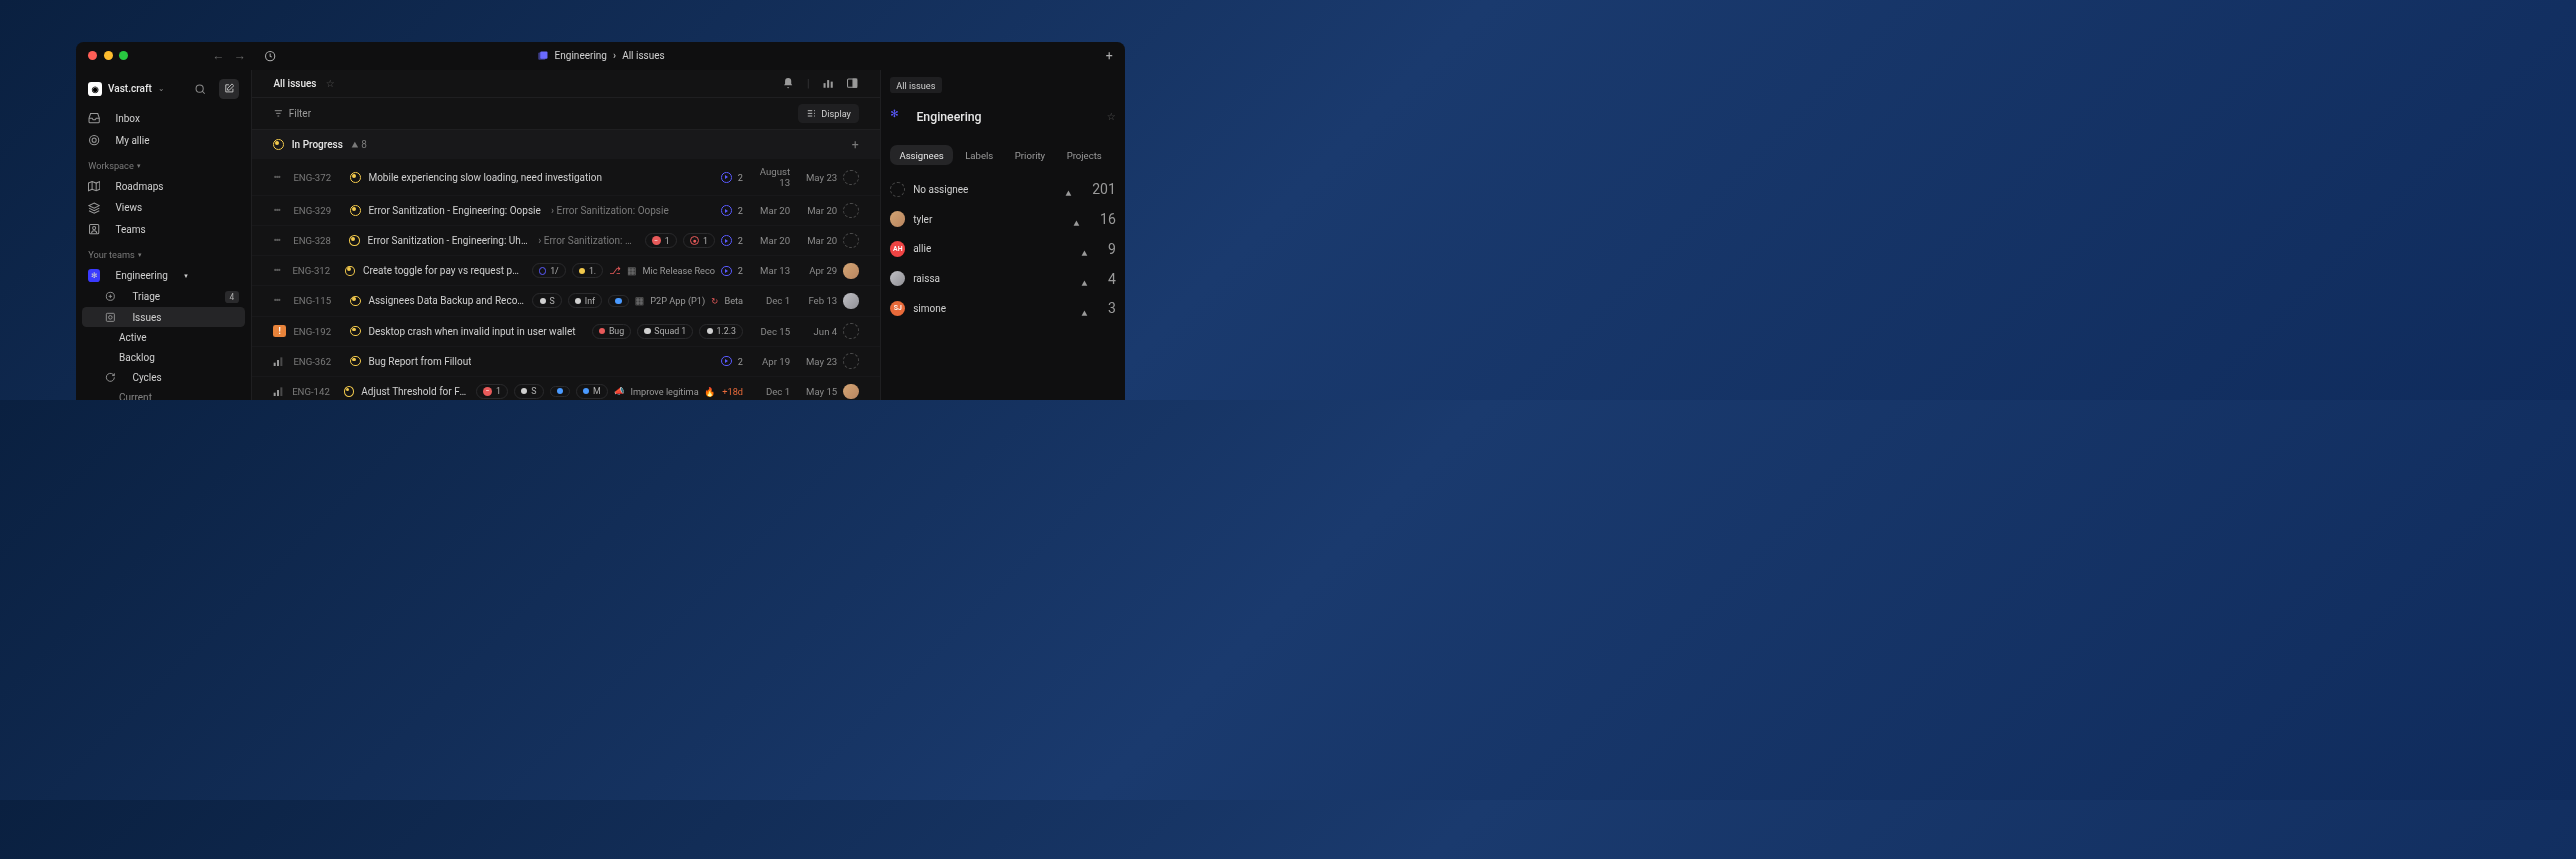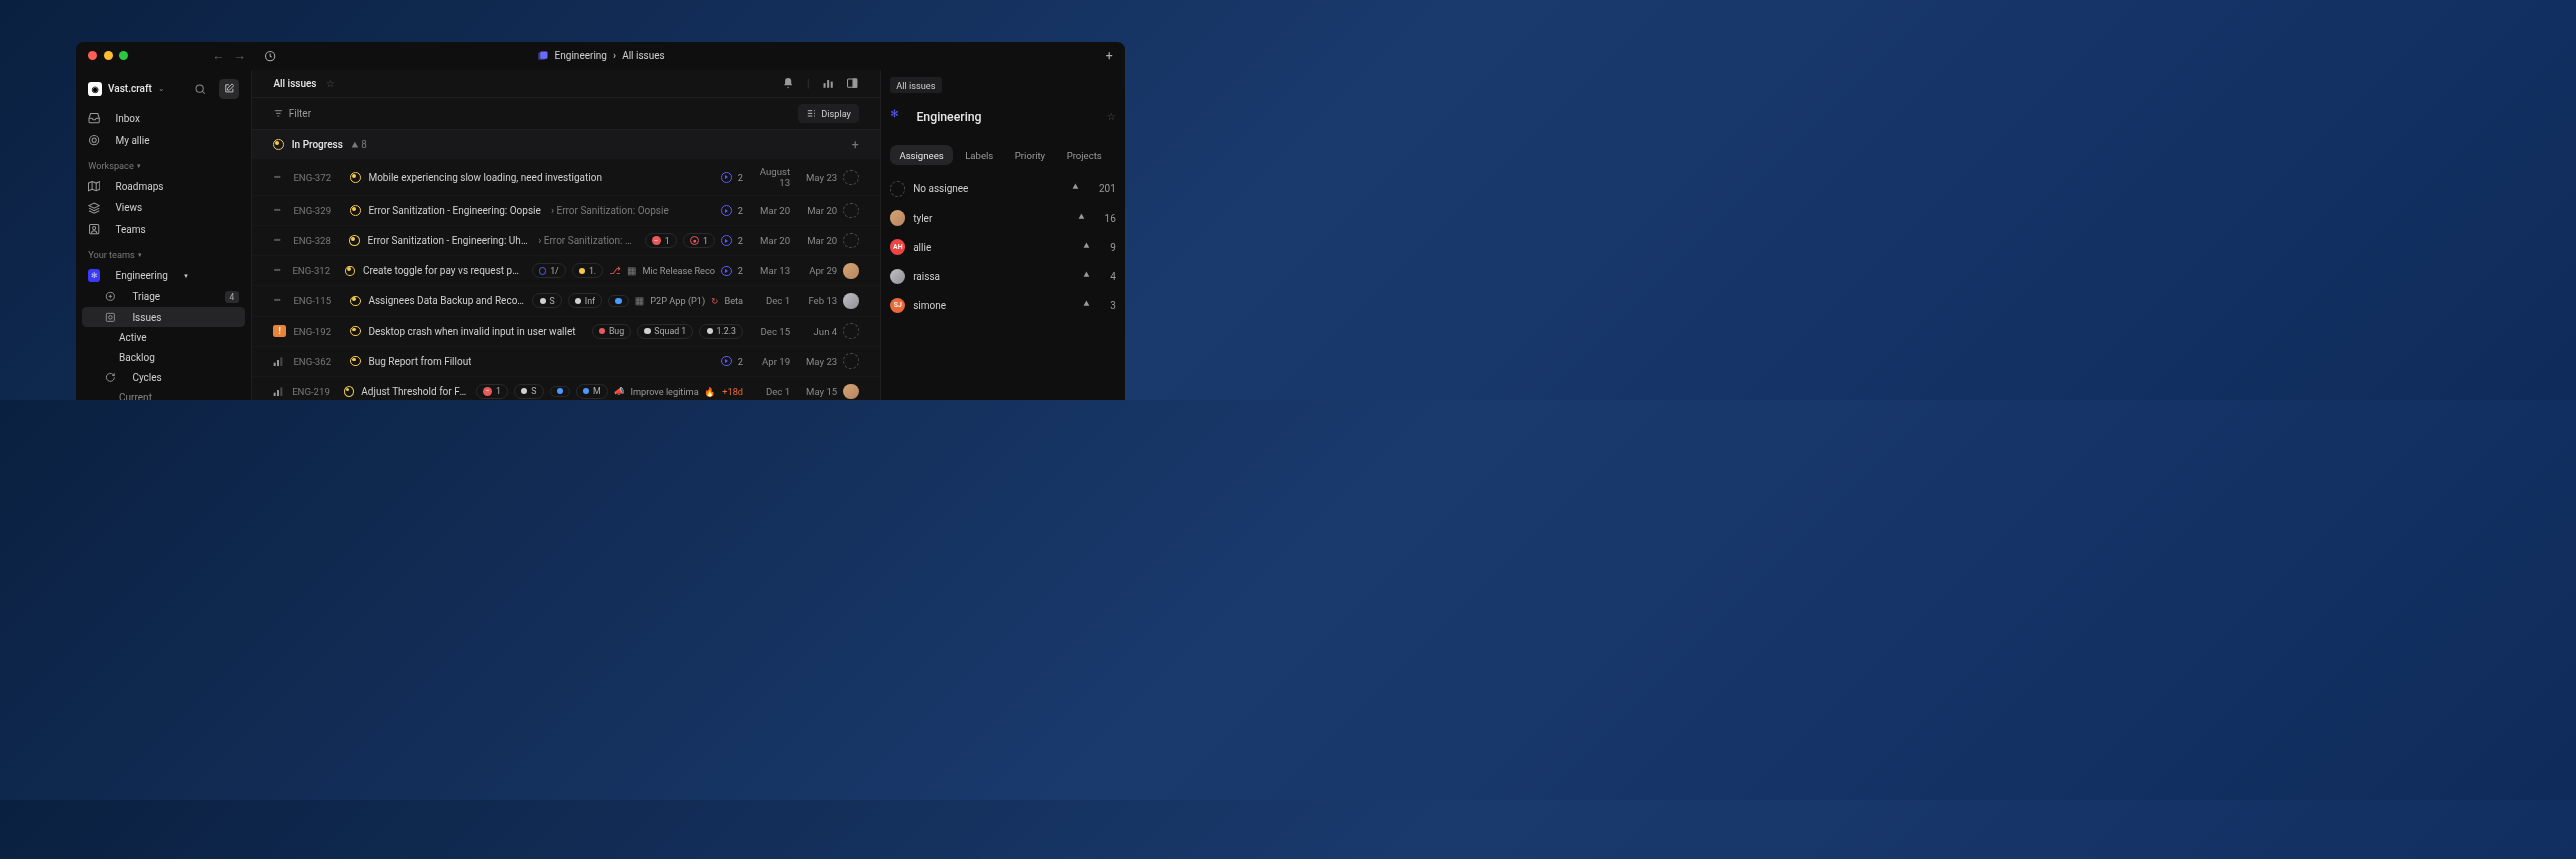--- a/index.html
+++ b/index.html
@@ -70,21 +70,21 @@
 .team-icon-lg{width:17px;height:17px;color:#5a5aff}
 .team-title{font-size:12.3px;font-weight:500;color:#e6e6e6}
 .team-star{margin-left:auto;color:#5a5a5a;cursor:pointer}
 .tabs{display:flex;gap:3.1px;padding:0 9.2px;margin-top:9.2px}
 .tab{padding:4.6px 9.2px;border-radius:7px;color:#9a9a9a;cursor:pointer;font-size:9.6px}
 .tab.active{background:#252527;color:#e6e6e6}
 .assignee-list{padding:9.2px 9.2px 0}
 .assignee-row{display:flex;align-items:center;gap:7.7px;padding:6.9px 0}
 .assignee-avatar{width:15.3px;height:15.3px;border-radius:50%}
 .assignee-name{color:#d0d0d0;font-size:10px}
-.assignee-count{margin-left:auto;color:#9a9a9a;font-size:10px;display:flex;align-items:flex-start;gap:20px}
+.assignee-count{margin-left:auto;color:#9a9a9a;font-size:14px;display:flex;align-items:flex-end;gap:20px}
 .av-tyler{background:linear-gradient(135deg,#d4a574,#b88560)}
 .av-allie{background:#ef4444;display:flex;align-items:center;justify-content:center;font-size:6.9px;color:#fff;font-weight:600}
 .av-raissa{background:linear-gradient(135deg,#c0c0c5,#909095)}
 .av-simone{background:#e86a3a;display:flex;align-items:center;justify-content:center;font-size:6.9px;color:#fff;font-weight:600}
 svg{display:block}
 .flame{color:#e86a3a;font-size:9.2px}
 .overdue{color:#e86a3a;font-size:9.2px}
 </style>
 </head>
 <body>
@@ -444,21 +444,21 @@
         </div>
 
         <div class="issue-row">
           <span class="priority-bars">
               <svg width="10.7" height="10.7" viewBox="0 0 16 16" fill="currentColor">
                 <rect x="1" y="10" width="3" height="5"></rect>
                 <rect x="6" y="6" width="3" height="9"></rect>
                 <rect x="11" y="2" width="3" height="13" opacity="0.4"></rect>
               </svg>
             </span>
-          <span class="issue-id">ENG-219</span>
+          <span class="issue-id">ENG-142</span>
           <span class="status-circle"></span>
           <span class="issue-title" style="max-width:123px">Adjust Threshold for Frau…</span>
           <div class="issue-tags">
             <span class="tag-pill">
                 <span style="width:9.2px;height:9.2px;background:#e85a5a;border-radius:50%;display:flex;align-items:center;justify-content:center;color:#fff;font-size:6.9px">−</span>
                 <span>1</span>
               </span>
             <span class="tag-pill">
                 <span class="tag-dot" style="background:#d0d0d0"></span>
                 <span>S</span>

